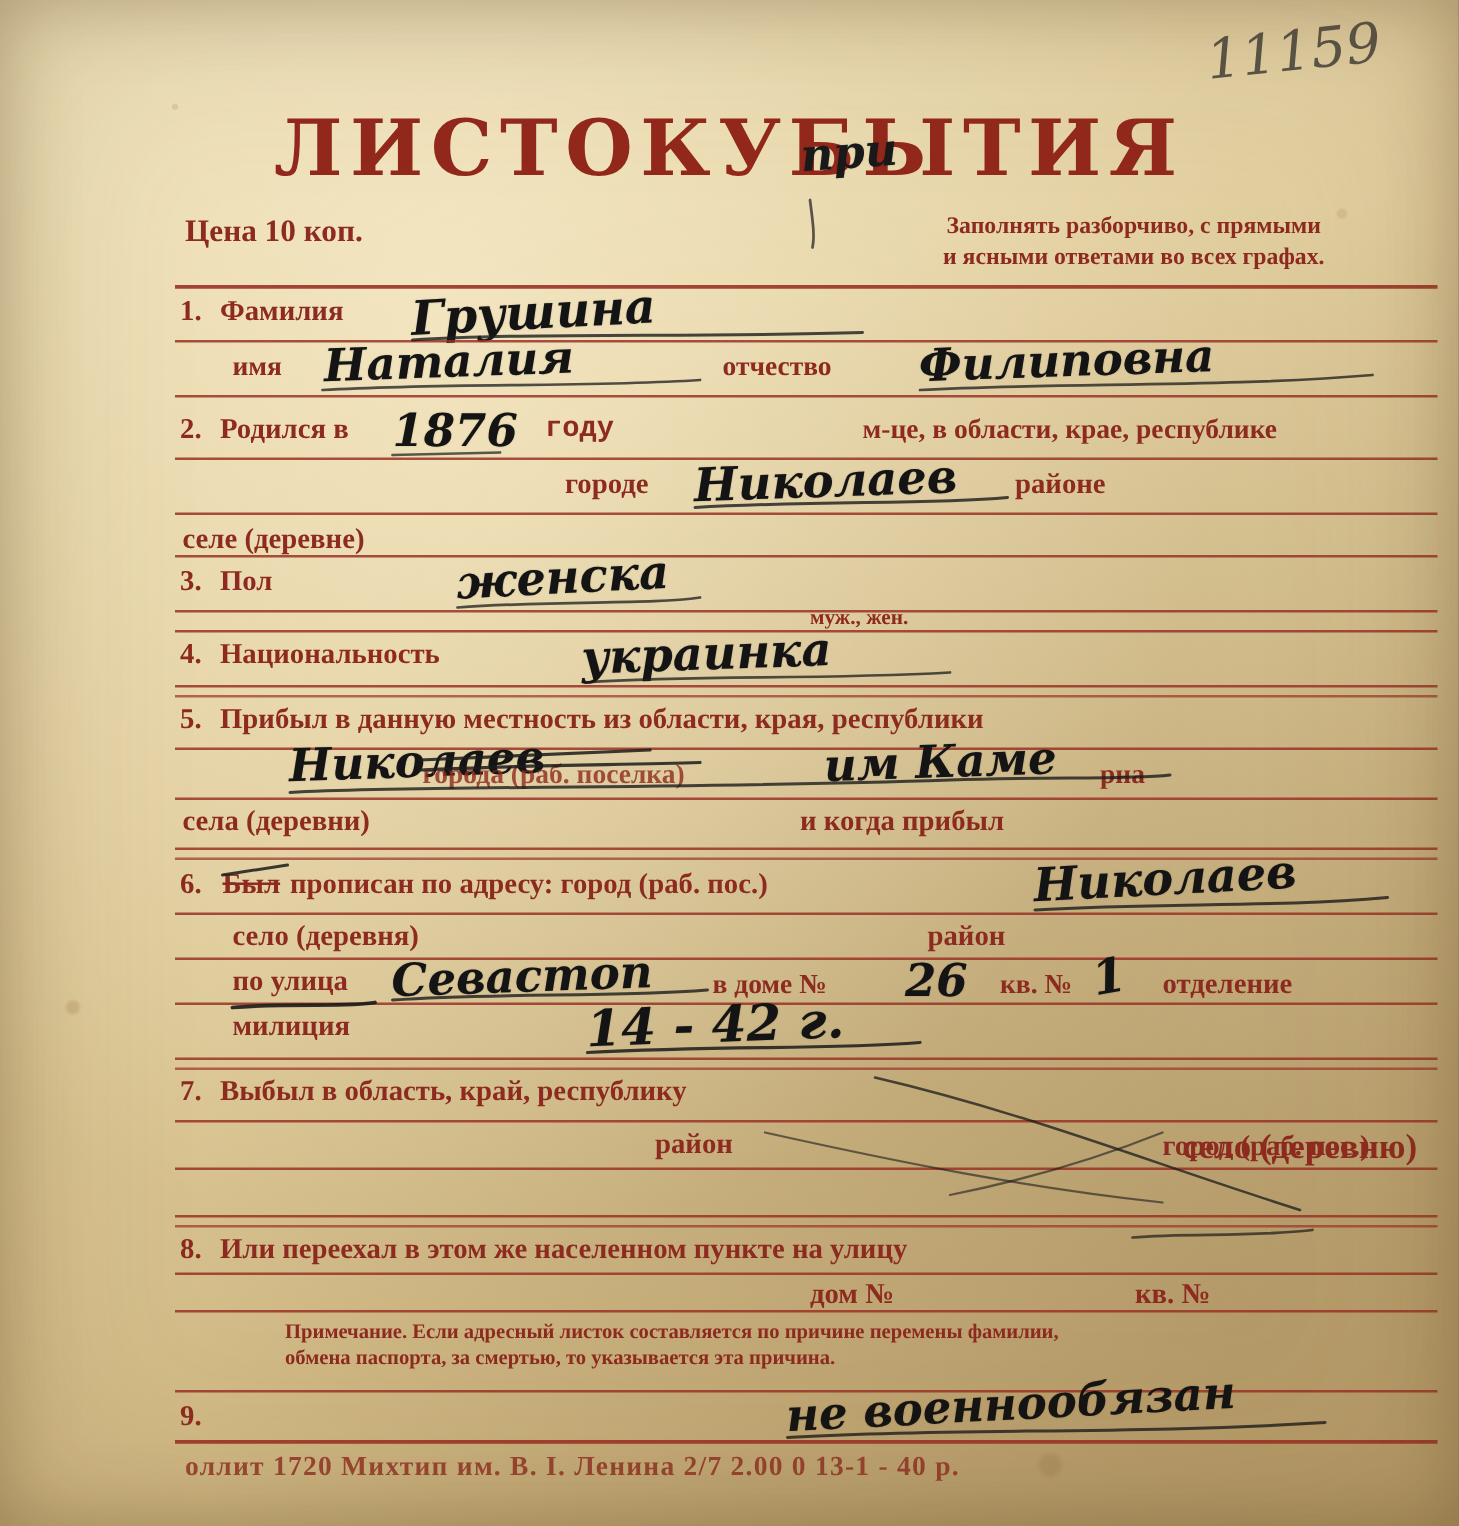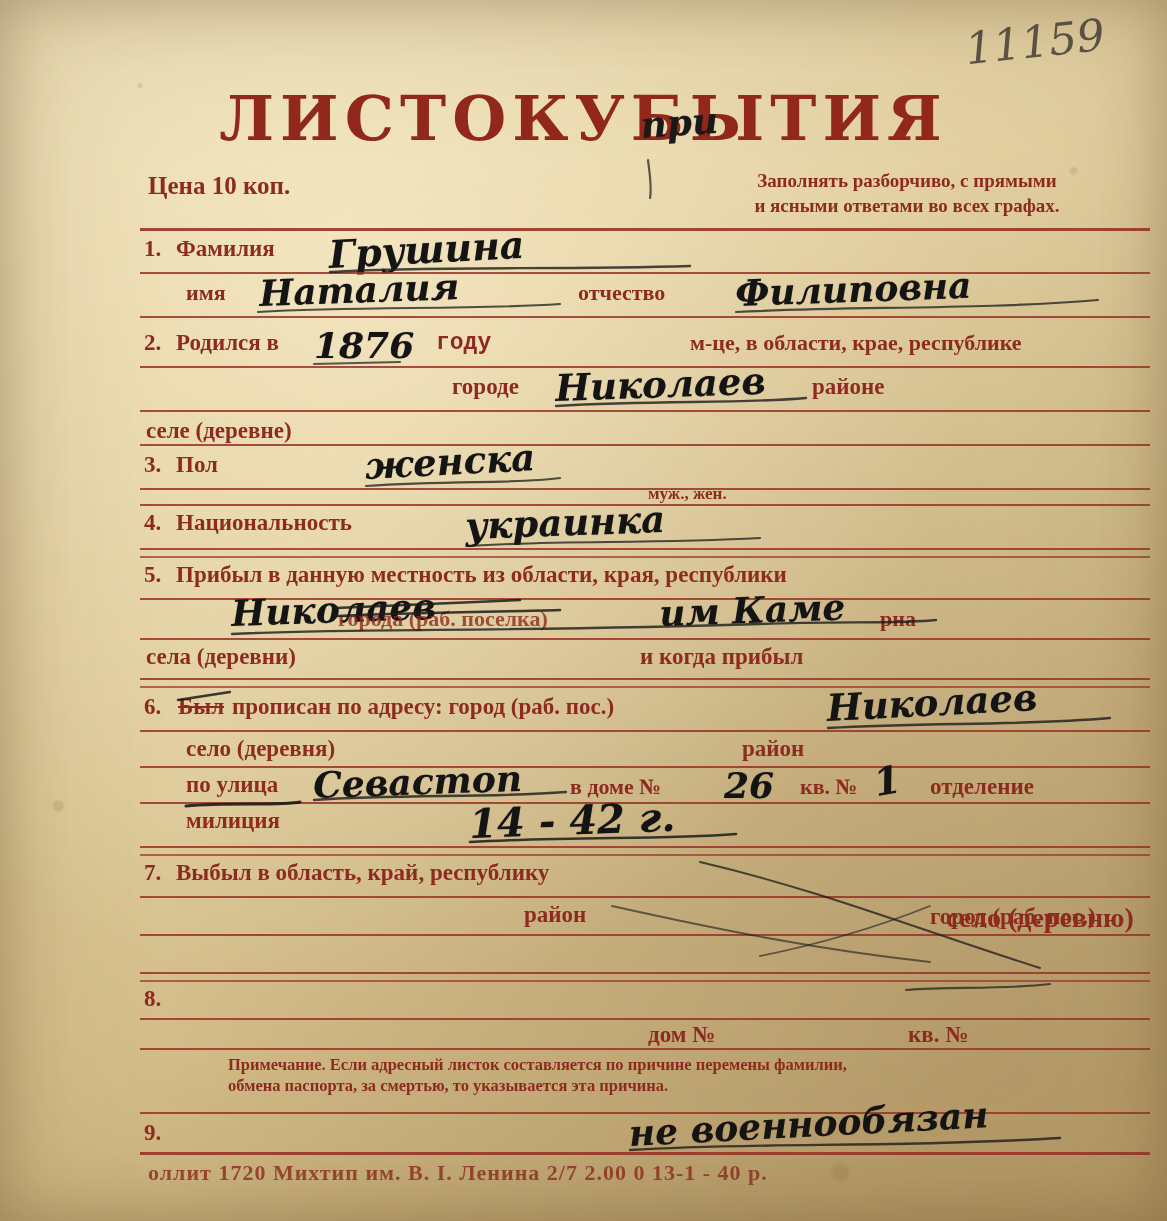--- a/index.html
+++ b/index.html
@@ -243,20 +243,21 @@
   <div class="lbl" style="left:930px; top:904px; font-size:23px;">город (раб. пос.)</div>
   <div class="rule" style="left:140px; top:896px; width:1010px;"></div>
 
   <div class="lbl" style="left:524px; top:902px; font-size:23px;">район</div>
   <div class="lbl" style="left:946px; top:902px; font-size:28px;">село (деревню)</div>
   <div class="rule" style="left:140px; top:934px; width:1010px;"></div>
   <div class="rule" style="left:140px; top:972px; width:1010px;"></div>
   <div class="rule thin" style="left:140px; top:980px; width:1010px;"></div>
 
   <div class="lbl" style="left:144px; top:986px; font-size:23px;">8.</div>
+  <div class="lbl" style="left:176px; top:986px; font-size:23px;">Или переехал в этом же населенном пункте на улицу</div>
   <div class="rule" style="left:140px; top:1018px; width:1010px;"></div>
 
   <div class="lbl" style="left:648px; top:1022px; font-size:23px;">дом №</div>
   <div class="lbl" style="left:908px; top:1022px; font-size:23px;">кв. №</div>
   <div class="rule" style="left:140px; top:1048px; width:1010px;"></div>
 
   <div id="note">
     <div>Примечание. Если адресный листок составляется по причине перемены фамилии,</div>
     <div>обмена паспорта, за смертью, то указывается эта причина.</div>
   </div>

